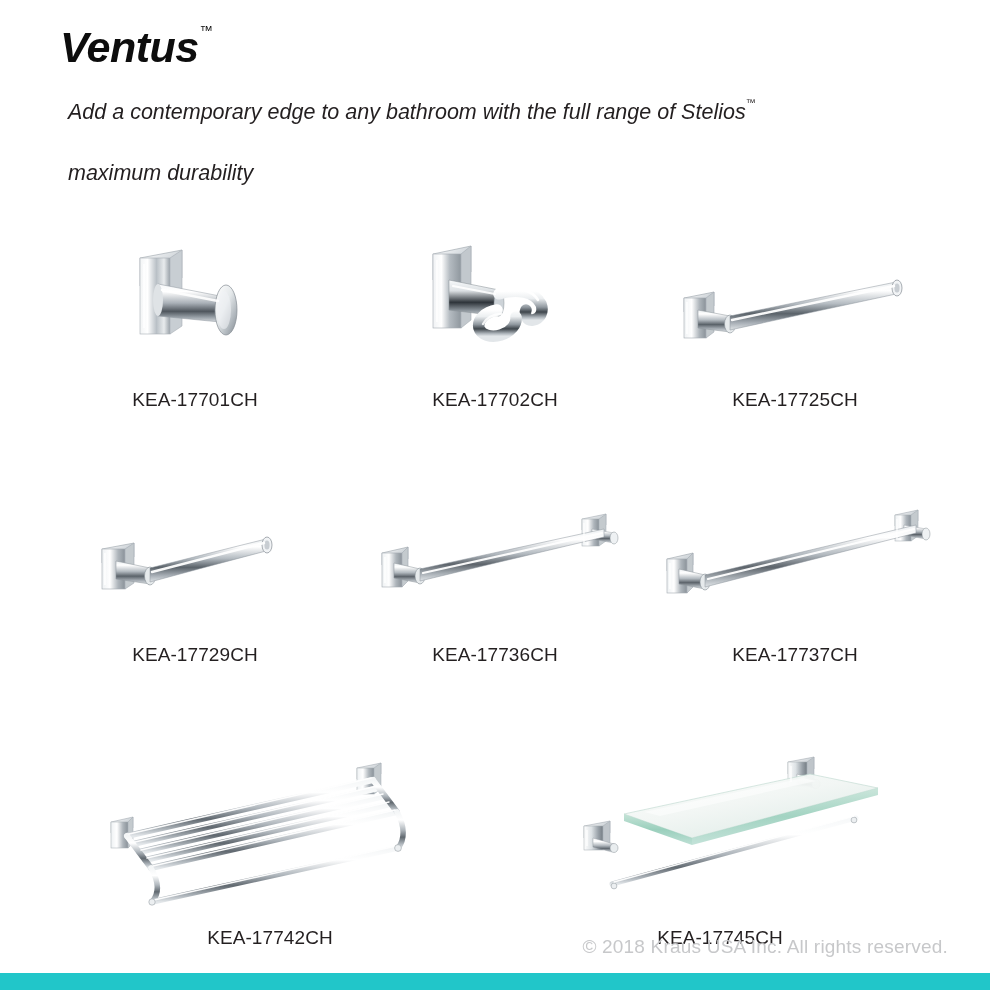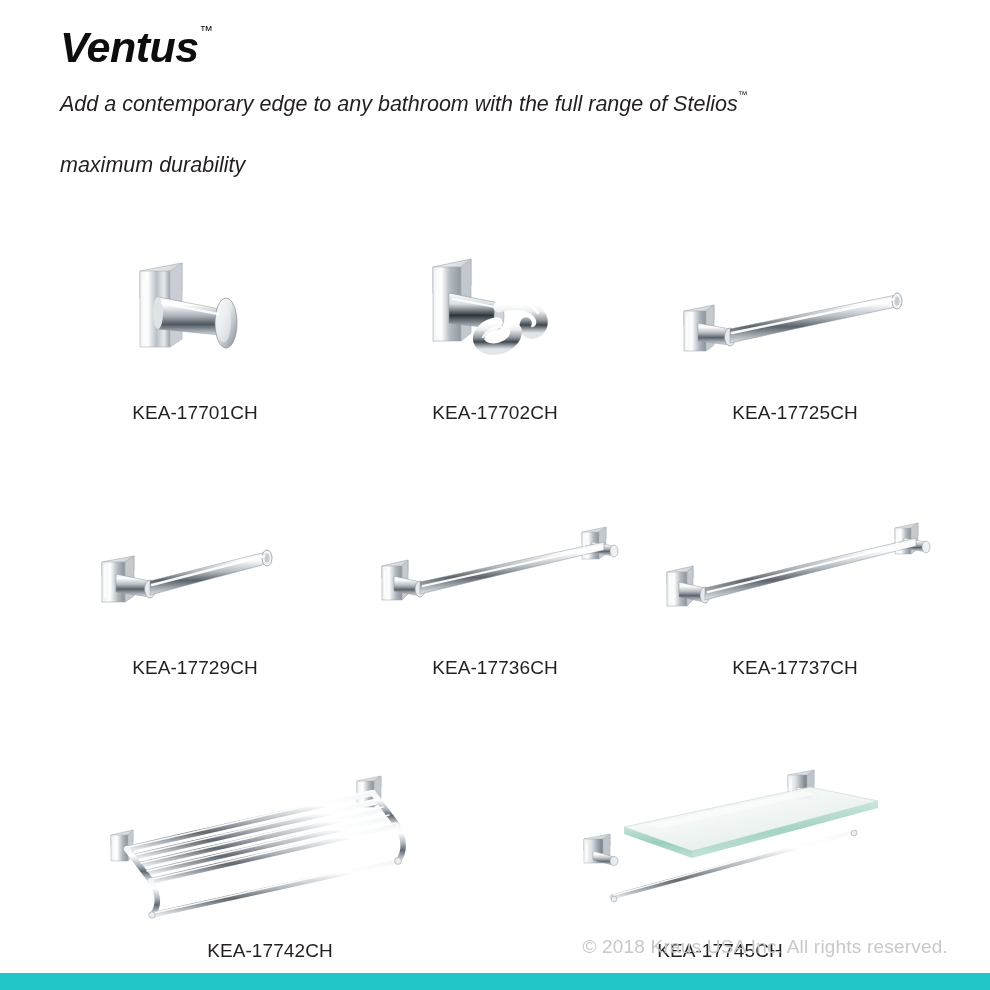--- a/index.html
+++ b/index.html
@@ -42,40 +42,40 @@
   .brand-title .tm {
     font-size: 13px;
     font-weight: normal;
     vertical-align: super;
     position: relative;
     top: -12px;
     left: 1px;
     letter-spacing: 0;
   }
   .subhead {
-    margin: 0;
+    margin: 8px;
     padding-top: 20px;
     font-size: 21.5px;
     line-height: 1.42;
     color: #231f20;
     font-weight: normal;
     max-width: 850px;
   }
   .subhead .tm-sm {
     font-size: 10px;
     vertical-align: super;
     position: relative;
     top: -5px;
   }
 
   
   .grid {
     position: absolute;
     left: 0;
-    top: 248px;
+    top: 235px;
     width: 990px;
   }
   .row {
     display: flex;
     width: 990px;
     box-sizing: border-box;
   }
   .row-1, .row-2 { padding: 0 45px; }
   .row-3 { padding: 0 45px; }
 

